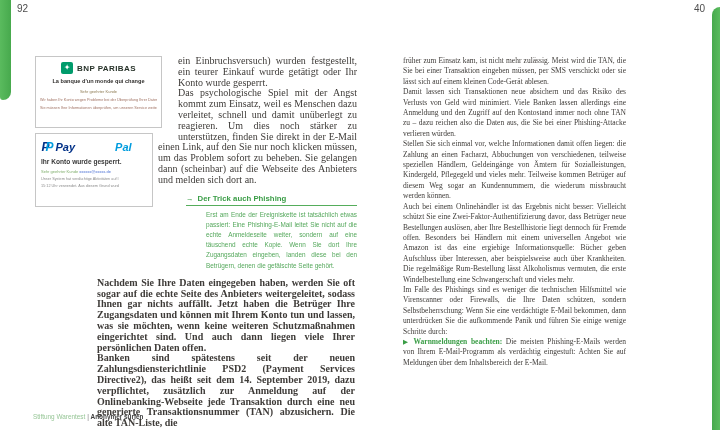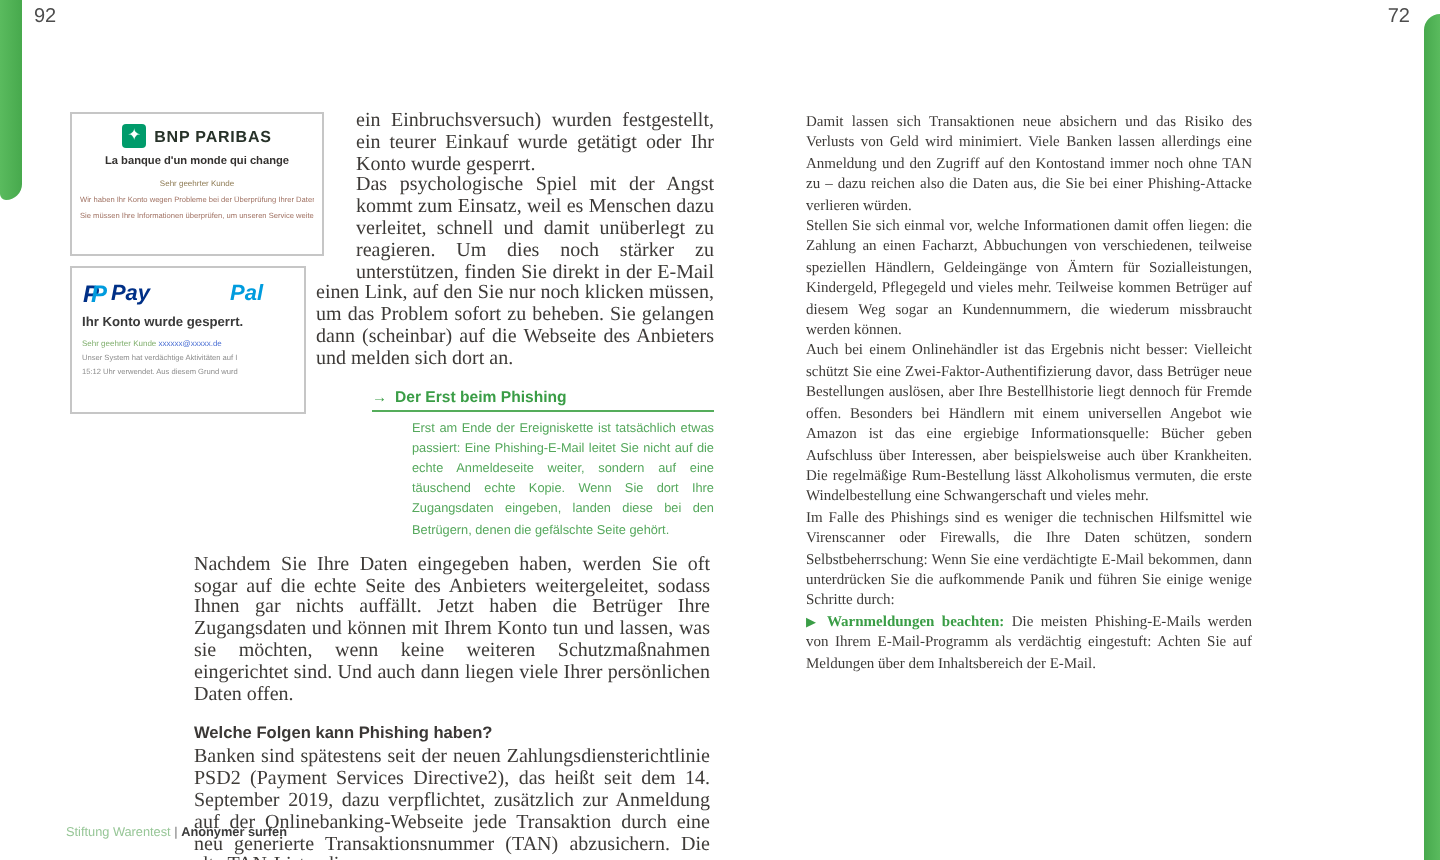--- a/index.html
+++ b/index.html
@@ -53,21 +53,21 @@
     white-space:nowrap;overflow:hidden;}
 
   
   .trick{margin:8px 0 0 151px;}
   .trick-head{display:flex;align-items:baseline;gap:4px;color:#3a9d46;
     font:bold 7.8px "Liberation Sans",sans-serif;border-bottom:1px solid #55ad5b;padding-bottom:2px;}
   .trick-arrow{font-size:7.5px;}
   .trick-body{margin:4px 0 0 20px;color:#55a85c;font:6.4px/10.2px "Liberation Sans",sans-serif;
     text-align:justify;hyphens:auto;}
 
-  .main-col{margin-left:62px;margin-right:2px;}
+  .main-col{margin-left:62px;margin-right:2px;font-weight:bold;}
   .para-gap{margin-top:7px;}
 
   .sec-head{font:bold 8.3px "Liberation Sans",sans-serif;color:#3b3836;margin:8px 2px 3px 0;}
   .left-page .sec-head{margin-left:62px;}
 
   .bullet-marker{color:#3a9d46;font-family:"DejaVu Sans",sans-serif;font-size:6.5px;}
   .bullet-label{color:#3a9d46;font-weight:bold;font-family:Liberation Serif, serif;}
 
   .footer{position:absolute;left:33px;top:413px;font:6.4px "Liberation Sans",sans-serif;color:#777;}
   .footer .pub{color:#97c697;}
@@ -75,21 +75,21 @@
 </style>
 </head>
 <body>
 
 <div id="sheet">
 
   <div class="tab-left"></div>
   <div class="tab-right"></div>
 
   <div class="pagenum left">92</div>
-  <div class="pagenum right">72</div>
+  <div class="pagenum right">40</div>
 
   <div class="left-page">
 
     <div class="card card-bnp">
       <div class="bnp-logo-row">
         <span class="bnp-mark">✦</span>
         <span class="bnp-name">BNP PARIBAS</span>
       </div>
       <div class="bnp-tagline">La banque d'un monde qui change</div>
       <div class="bnp-greet">Sehr geehrter Kunde</div>
@@ -110,32 +110,32 @@
       <div class="pp-line">Unser System hat verdächtige Aktivitäten auf I</div>
       <div class="pp-line">15:12 Uhr verwendet. Aus diesem Grund wurd</div>
     </div>
 
     <p class="body-text">ein Einbruchsversuch) wurden festgestellt, ein teurer Einkauf wurde getätigt oder Ihr Konto wurde gesperrt.</p>
     <p class="body-text">Das psychologische Spiel mit der Angst kommt zum Einsatz, weil es Menschen dazu verleitet, schnell und damit unüberlegt zu reagieren. Um dies noch stärker zu unterstützen, finden Sie direkt in der E-Mail einen Link, auf den Sie nur noch klicken müssen, um das Problem sofort zu beheben. Sie gelangen dann (scheinbar) auf die Webseite des Anbieters und melden sich dort an.</p>
 
     <div class="trick">
       <div class="trick-head">
         <span class="trick-arrow">→</span>
-        <span>Der Erst beim Phishing</span>
+        <span>Der Trick auch Phishing</span>
       </div>
       <div class="trick-body">Erst am Ende der Ereigniskette ist tatsächlich etwas passiert: Eine Phishing-E-Mail leitet Sie nicht auf die echte Anmeldeseite weiter, sondern auf eine täuschend echte Kopie. Wenn Sie dort Ihre Zugangsdaten eingeben, landen diese bei den Betrügern, denen die gefälschte Seite gehört.</div>
     </div>
 
     <p class="body-text main-col para-gap">Nachdem Sie Ihre Daten eingegeben haben, werden Sie oft sogar auf die echte Seite des Anbieters weitergeleitet, sodass Ihnen gar nichts auffällt. Jetzt haben die Betrüger Ihre Zugangsdaten und können mit Ihrem Konto tun und lassen, was sie möchten, wenn keine weiteren Schutzmaßnahmen eingerichtet sind. Und auch dann liegen viele Ihrer persönlichen Daten offen.</p>
 
-    <div class="sec-head">Welche Folgen kann Phishing haben?</div>
     <p class="body-text main-col">Banken sind spätestens seit der neuen Zahlungsdiensterichtlinie PSD2 (Payment Services Directive2), das heißt seit dem 14. September 2019, dazu verpflichtet, zusätzlich zur Anmeldung auf der Onlinebanking-Webseite jede Transaktion durch eine neu generierte Transaktionsnummer (TAN) abzusichern. Die alte TAN-Liste, die</p>
   </div>
 
   <div class="right-page">
+    <p class="body-text">früher zum Einsatz kam, ist nicht mehr zulässig. Meist wird die TAN, die Sie bei einer Transaktion eingeben müssen, per SMS verschickt oder sie lässt sich auf einem kleinen Code-Gerät ablesen.</p>
     <p class="body-text">Damit lassen sich Transaktionen neue absichern und das Risiko des Verlusts von Geld wird minimiert. Viele Banken lassen allerdings eine Anmeldung und den Zugriff auf den Kontostand immer noch ohne TAN zu – dazu reichen also die Daten aus, die Sie bei einer Phishing-Attacke verlieren würden.</p>
     <p class="body-text">Stellen Sie sich einmal vor, welche Informationen damit offen liegen: die Zahlung an einen Facharzt, Abbuchungen von verschiedenen, teilweise speziellen Händlern, Geldeingänge von Ämtern für Sozialleistungen, Kindergeld, Pflegegeld und vieles mehr. Teilweise kommen Betrüger auf diesem Weg sogar an Kundennummern, die wiederum missbraucht werden können.</p>
     <p class="body-text">Auch bei einem Onlinehändler ist das Ergebnis nicht besser: Vielleicht schützt Sie eine Zwei-Faktor-Authentifizierung davor, dass Betrüger neue Bestellungen auslösen, aber Ihre Bestellhistorie liegt dennoch für Fremde offen. Besonders bei Händlern mit einem universellen Angebot wie Amazon ist das eine ergiebige Informationsquelle: Bücher geben Aufschluss über Interessen, aber beispielsweise auch über Krankheiten. Die regelmäßige Rum-Bestellung lässt Alkoholismus vermuten, die erste Windelbestellung eine Schwangerschaft und vieles mehr.</p>
 
     <p class="body-text">Im Falle des Phishings sind es weniger die technischen Hilfsmittel wie Virenscanner oder Firewalls, die Ihre Daten schützen, sondern Selbstbeherrschung: Wenn Sie eine verdächtigte E-Mail bekommen, dann unterdrücken Sie die aufkommende Panik und führen Sie einige wenige Schritte durch:</p>
 
     <p class="body-text">
       <span class="bullet-marker">▶</span>
       <span class="bullet-label">Warnmeldungen beachten:</span>
       <span>Die meisten Phishing-E-Mails werden von Ihrem E-Mail-Programm als verdächtig eingestuft: Achten Sie auf Meldungen über dem Inhaltsbereich der E-Mail.</span>

